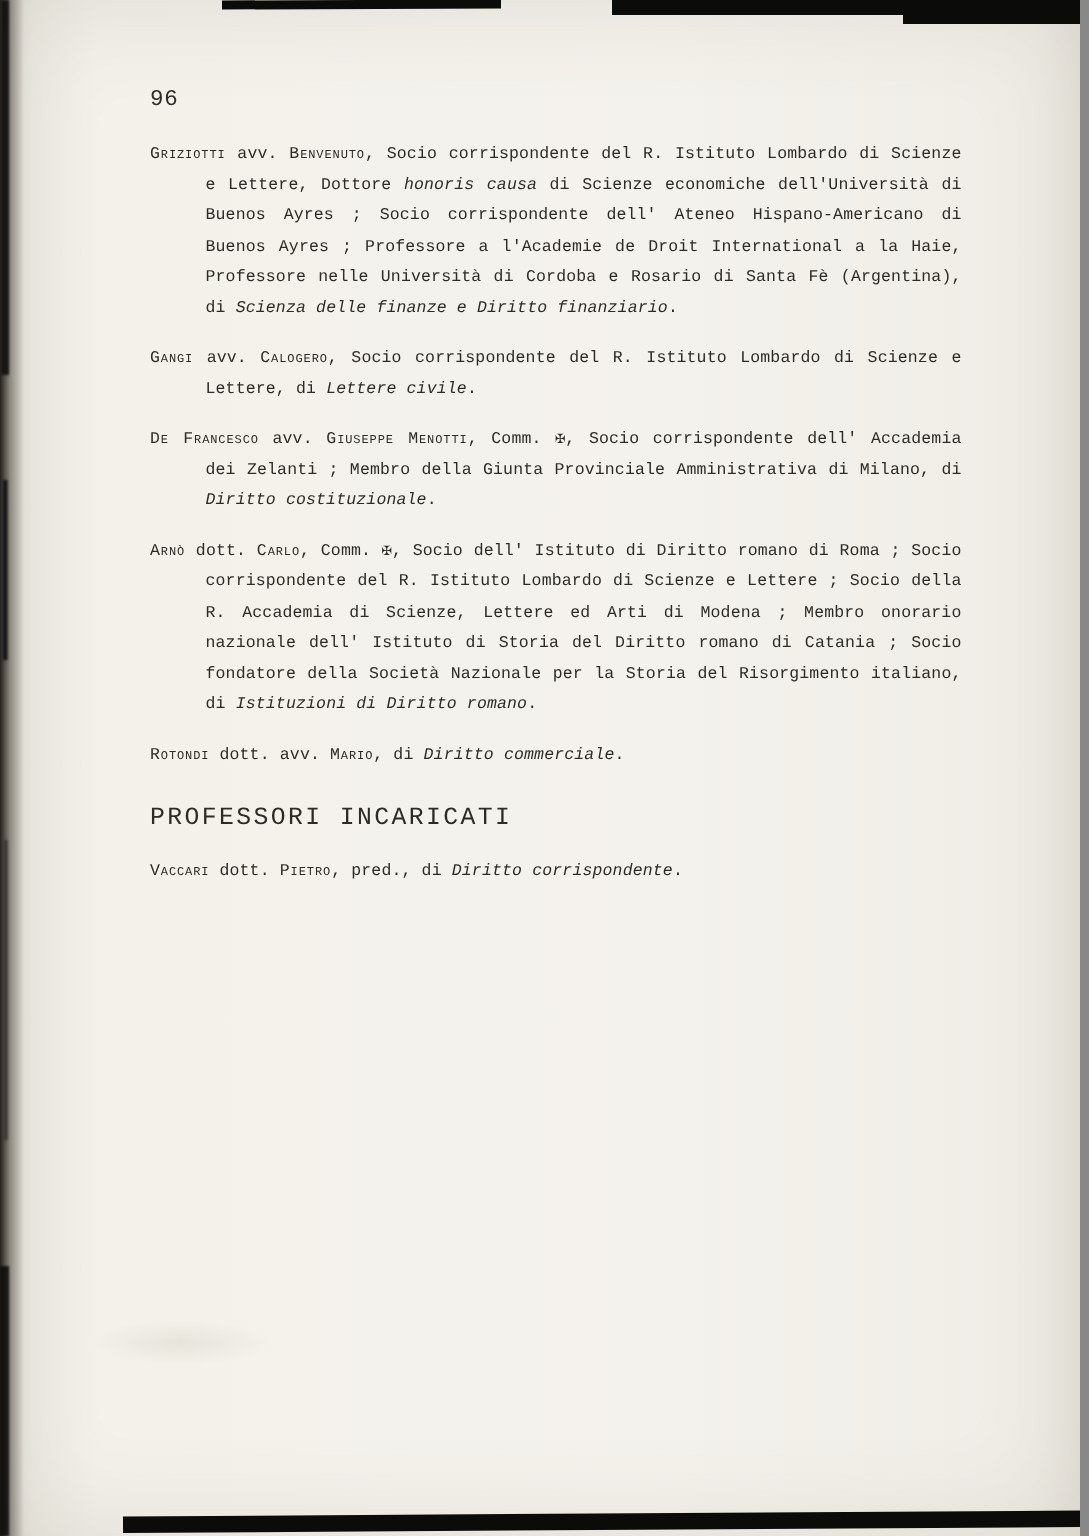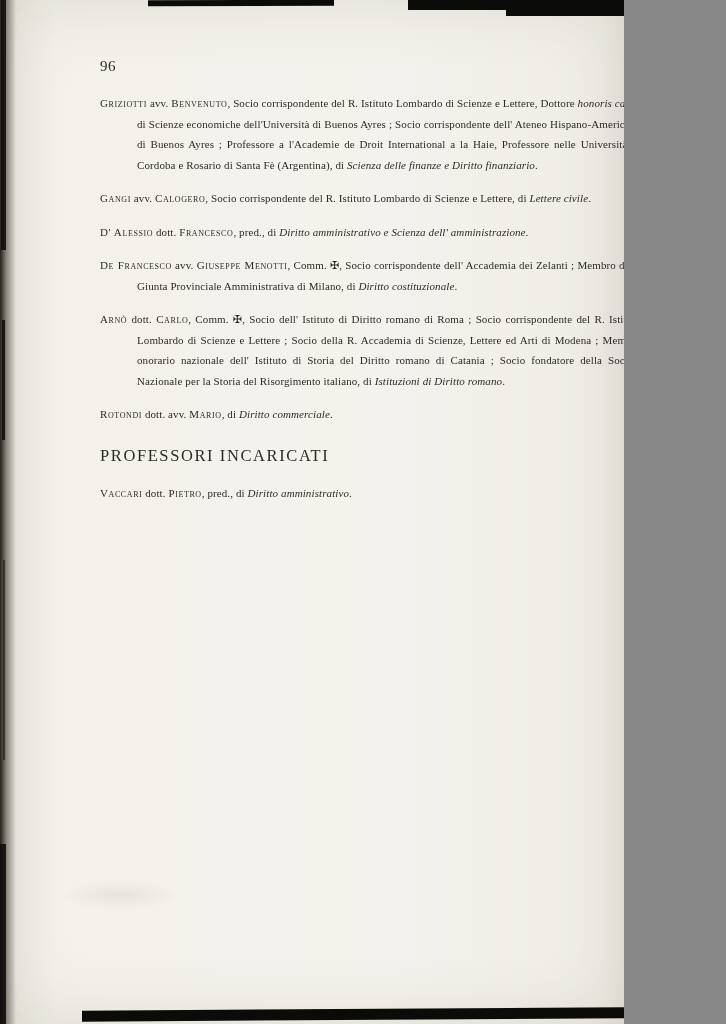--- a/index.html
+++ b/index.html
@@ -1,24 +1,24 @@
 <!DOCTYPE html>
 <html><head>
 <meta charset="utf-8">
 <style>
   html, body { margin: 0; padding: 0; background: #888; }
   .page {
     position: relative;
-    width: 624px;
+    width: 720px;
     height: 1024px;
     margin: 0;
     overflow: hidden;
     background: linear-gradient(90deg, #d9d6ce 0%, #edebe4 3%, #f3f1ea 9%, #f4f2ec 60%, #efede6 96%, #e9e6df 100%);
     box-shadow: inset 0 0 70px rgba(95, 85, 62, 0.14);
-    font-family: Liberation Serif, serif;
+    font-family: Liberation Mono, monospace;
     color: #2d2b26;
   }
   
   .binding {
     position: absolute; left: 0; top: 0; bottom: 0; width: 16px;
     background: linear-gradient(90deg, rgba(22,19,15,0.92) 0%, rgba(62,56,46,0.48) 42%, rgba(0,0,0,0) 100%);
   }
   .streak { position: absolute; background: rgba(12,11,9,0.85); filter: blur(0.6px); }
   .streak.s1 { left: 1px; top: 0; width: 5px; height: 250px; }
   .streak.s2 { left: 2px; top: 320px; width: 3px; height: 120px; }
@@ -68,22 +68,21 @@
   <div class="bar top-right"></div>
   <div class="bar top-corner"></div>
   <div class="bar bottom"></div>
   <div class="smudge"></div>
 
   <div class="content">
     <div class="page-num">96</div>
     <div>
         <p class="entry"><span class="sc">Griziotti</span><span> avv. </span><span class="sc">Benvenuto</span><span>, Socio corrispondente del R. Istituto Lombardo di Scienze e Lettere, Dottore </span><span class="it">honoris causa</span><span> di Scienze economiche dell'Università di Buenos Ayres ; Socio corrispondente dell' Ateneo Hispano-Americano di Buenos Ayres ; Professore a l'Academie de Droit International a la Haie, Professore nelle Università di Cordoba e Rosario di Santa Fè (Argentina), di </span><span class="it">Scienza delle finanze e Diritto finanziario</span><span>.</span></p>
         <p class="entry"><span class="sc">Gangi</span><span> avv. </span><span class="sc">Calogero</span><span>, Socio corrispondente del R. Istituto Lombardo di Scienze e Lettere, di </span><span class="it">Lettere civile</span><span>.</span></p>
-        <p class="entry"><span class="sc">D' Alessio</span><span> dott. </span><span class="sc">Francesco</span><span>, pred., di </span><span class="it">Diritto amministrativo e Scienza dell' amministrazione</span><span>.</span></p>
         <p class="entry"><span class="sc">De Francesco</span><span> avv. </span><span class="sc">Giuseppe Menotti</span><span>, Comm. ✠, Socio corrispondente dell' Accademia dei Zelanti ; Membro della Giunta Provinciale Amministrativa di Milano, di </span><span class="it">Diritto costituzionale</span><span>.</span></p>
         <p class="entry"><span class="sc">Arnò</span><span> dott. </span><span class="sc">Carlo</span><span>, Comm. ✠, Socio dell' Istituto di Diritto romano di Roma ; Socio corrispondente del R. Istituto Lombardo di Scienze e Lettere ; Socio della R. Accademia di Scienze, Lettere ed Arti di Modena ; Membro onorario nazionale dell' Istituto di Storia del Diritto romano di Catania ; Socio fondatore della Società Nazionale per la Storia del Risorgimento italiano, di </span><span class="it">Istituzioni di Diritto romano</span><span>.</span></p>
         <p class="entry"><span class="sc">Rotondi</span><span> dott. avv. </span><span class="sc">Mario</span><span>, di </span><span class="it">Diritto commerciale</span><span>.</span></p>
         <div class="heading">PROFESSORI INCARICATI</div>
-        <p class="entry"><span class="sc">Vaccari</span><span> dott. </span><span class="sc">Pietro</span><span>, pred., di </span><span class="it">Diritto amministrativo</span><span>.</span></p>
+        <p class="entry"><span class="sc">Vaccari</span><span> dott. </span><span class="sc">Pietro</span><span>, pred., di </span><span class="it">Diritto corrispondente</span><span>.</span></p>
       </div>
   </div>
 
 </div>
 
 </body></html>

